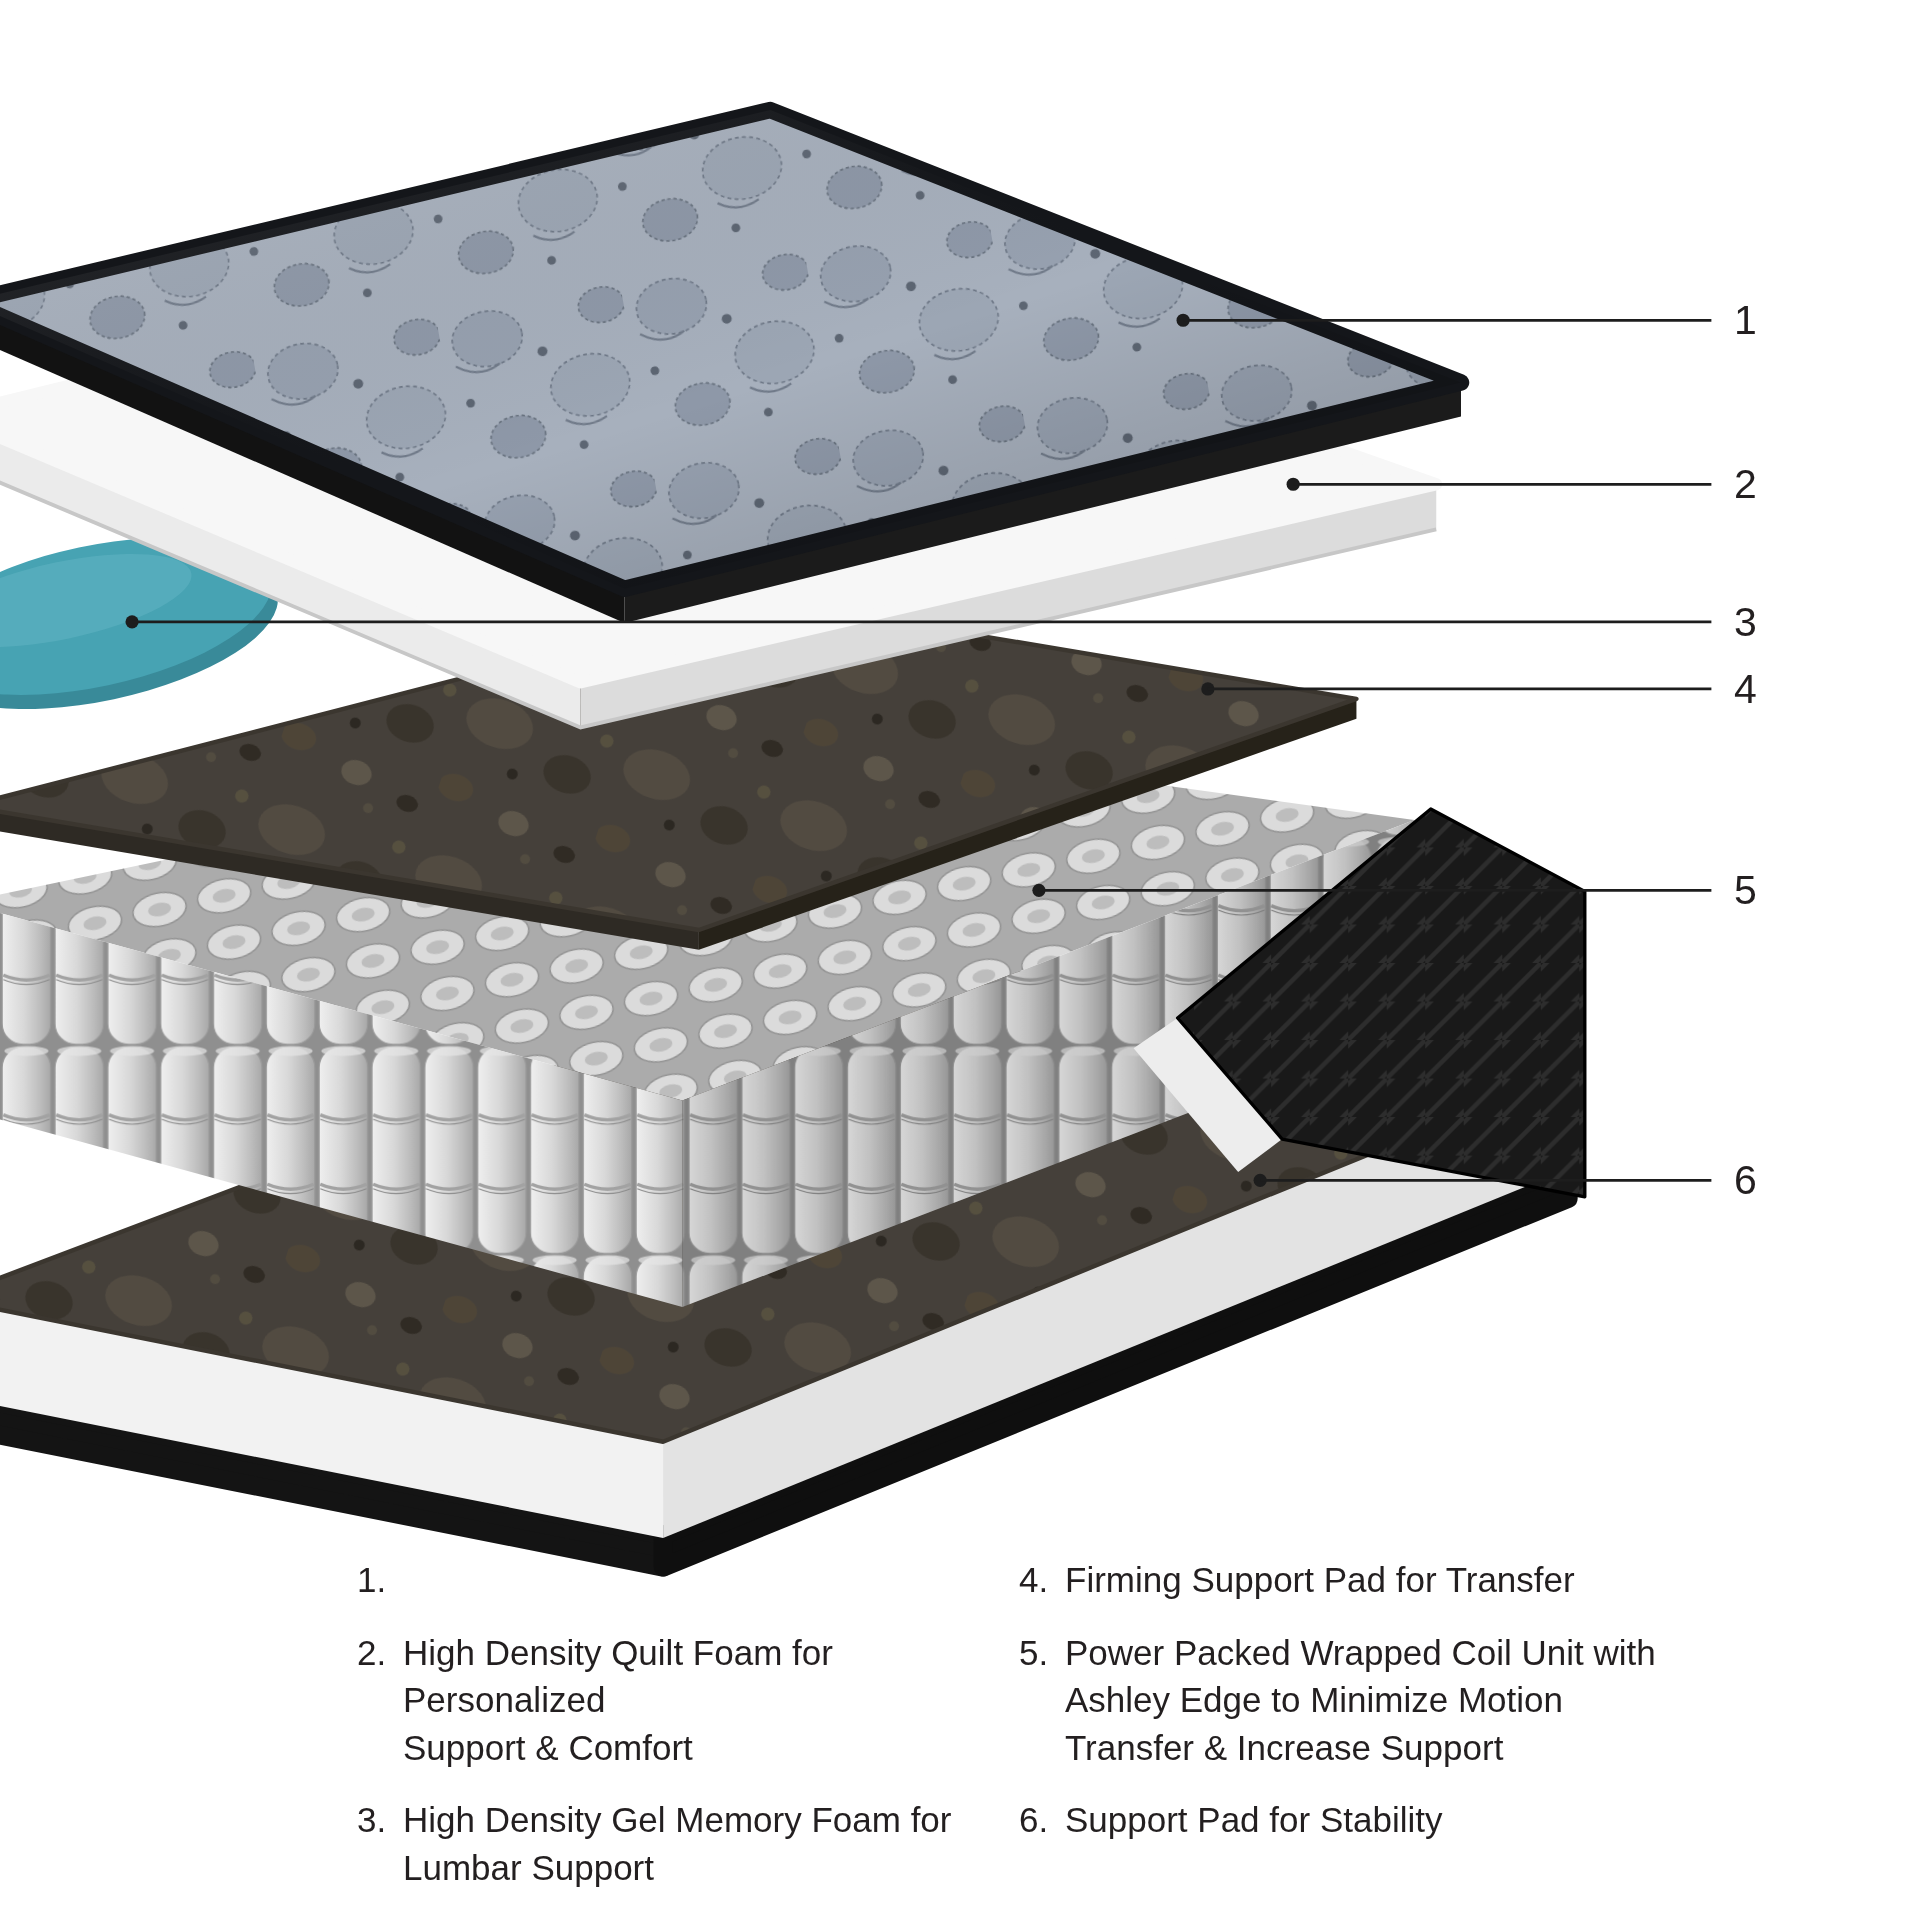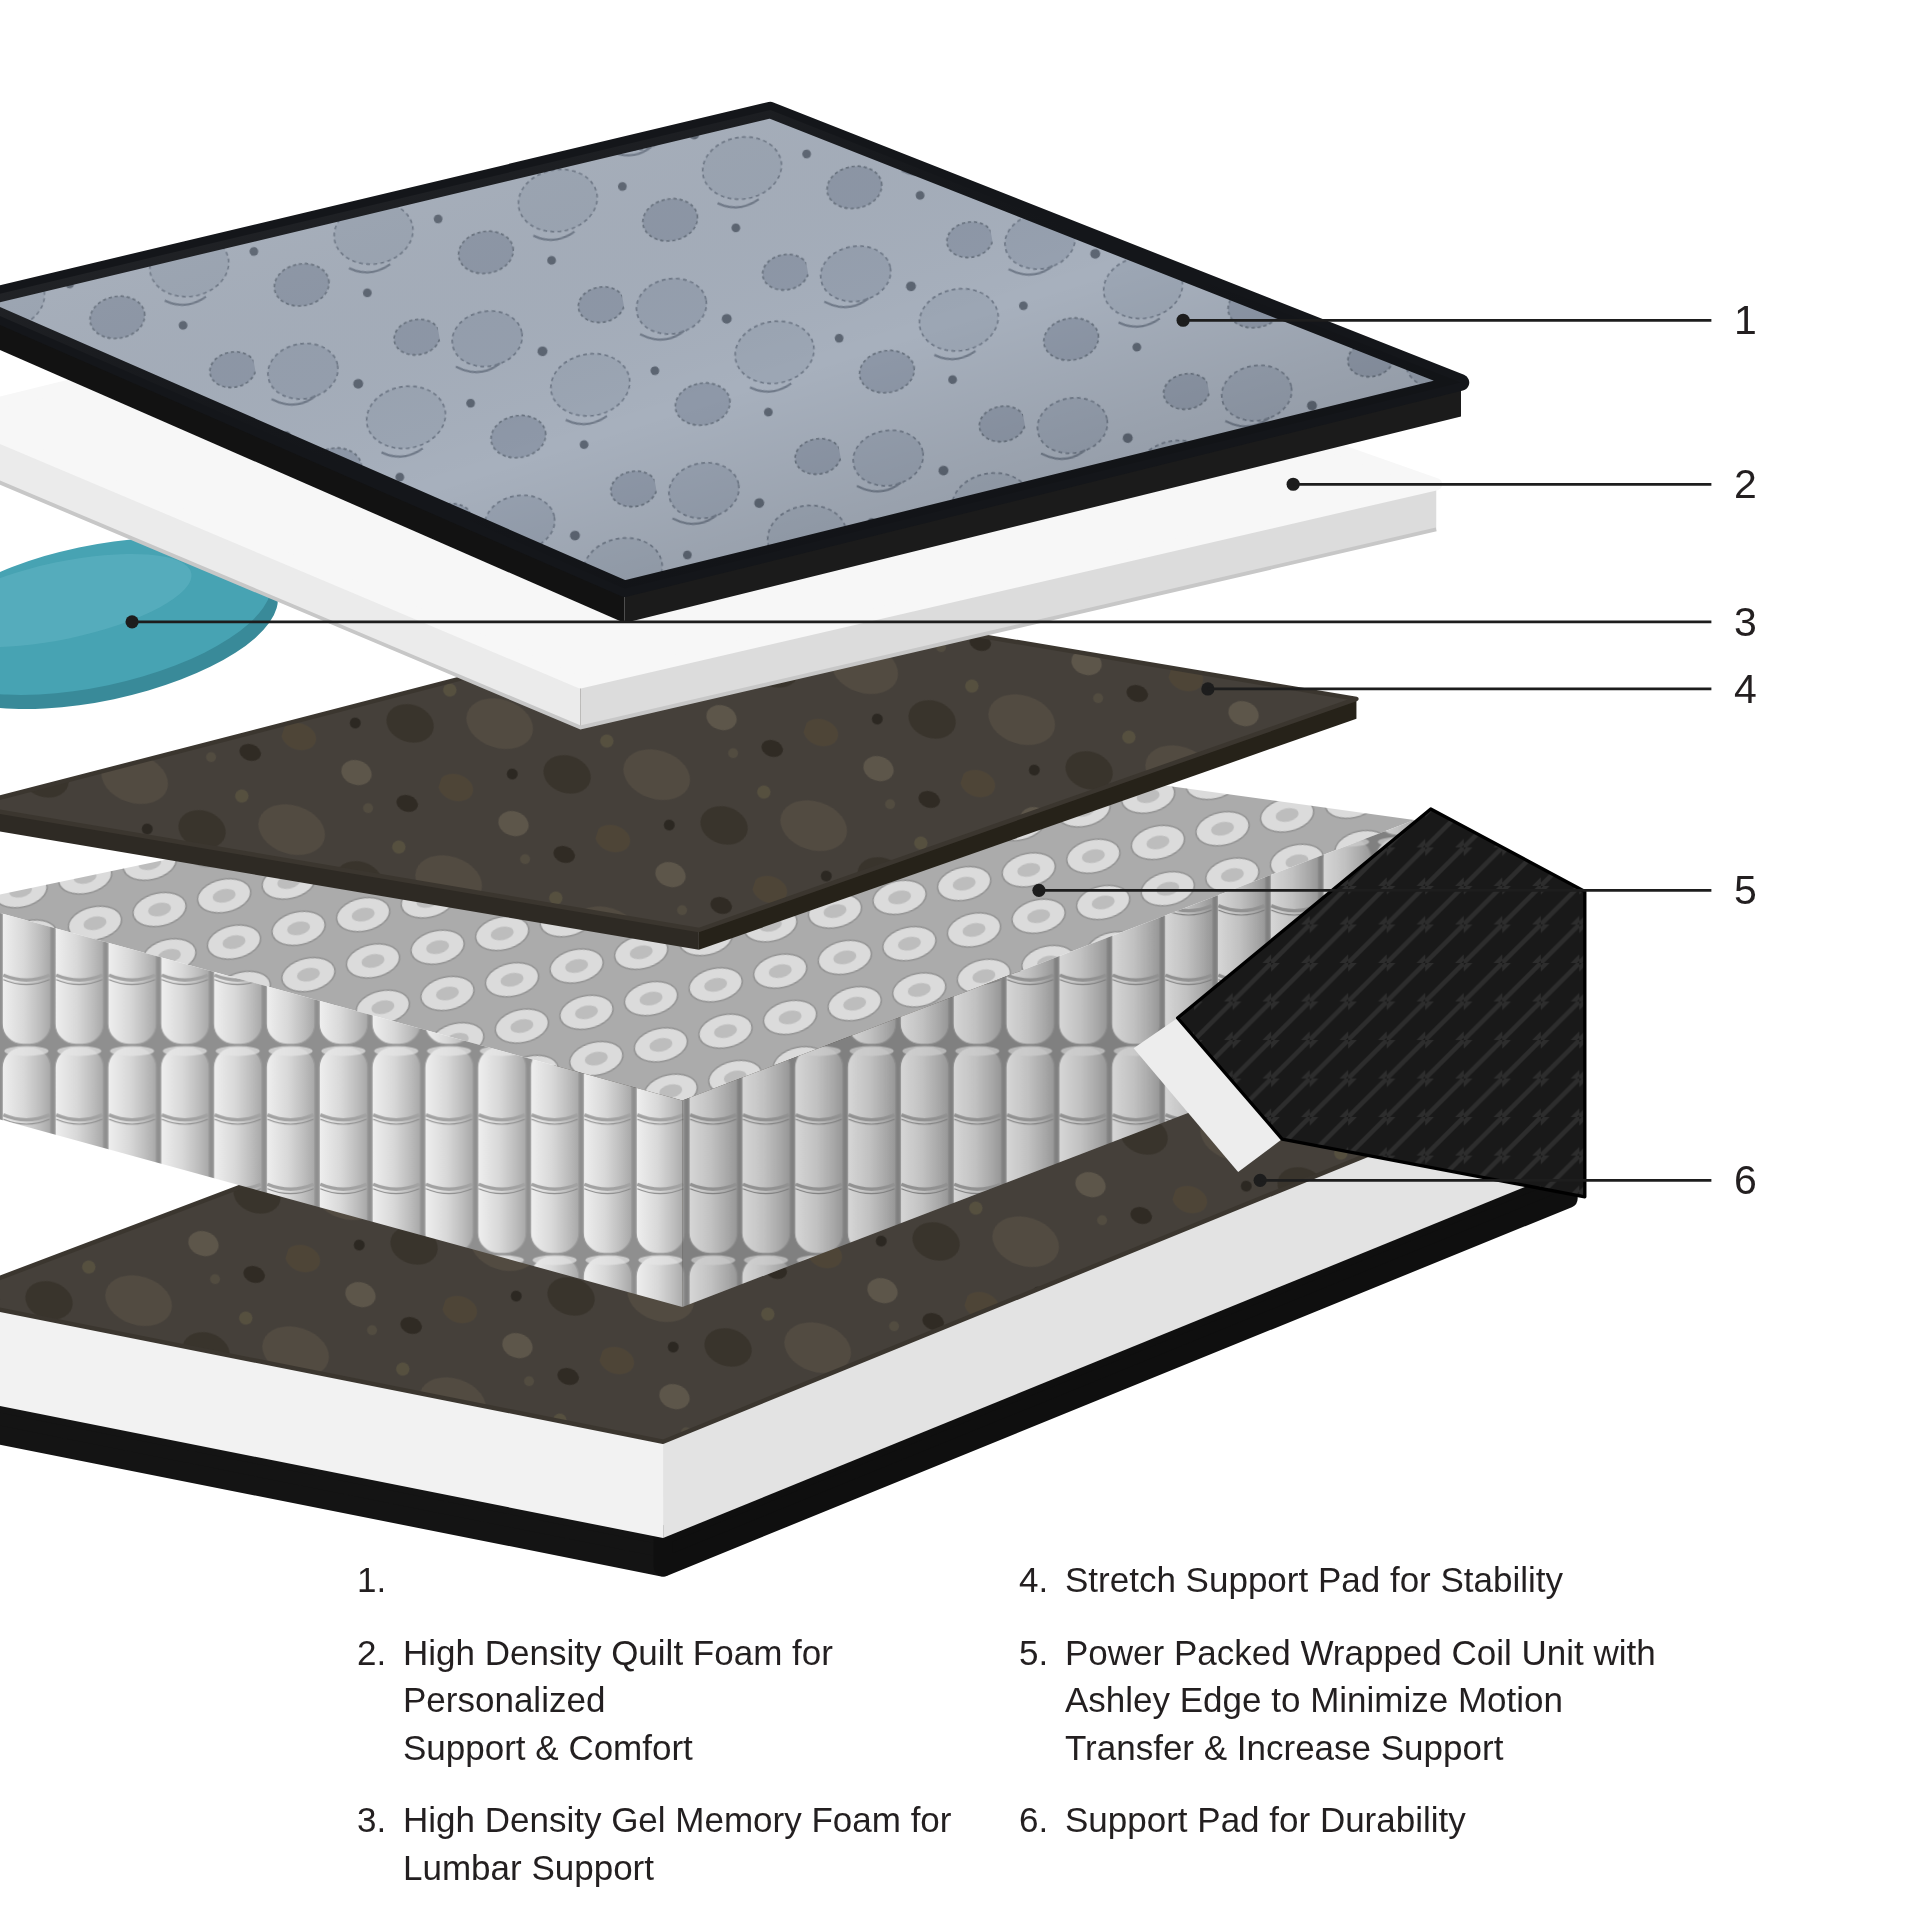--- a/index.html
+++ b/index.html
@@ -161,26 +161,26 @@
   <div class="legend-item">
     <span class="num">3.</span>
     <span class="txt">High Density Gel Memory Foam for
 Lumbar Support</span>
   </div>
 </div>
 
 <div class="legend-col legend-col-right">
   <div class="legend-item">
     <span class="num">4.</span>
-    <span class="txt">Stretch Support Pad for Stability</span>
+    <span class="txt">Firming Support Pad for Transfer</span>
   </div>
   <div class="legend-item">
     <span class="num">5.</span>
     <span class="txt">Power Packed Wrapped Coil Unit with
 Ashley Edge to Minimize Motion
 Transfer &amp; Increase Support</span>
   </div>
   <div class="legend-item">
     <span class="num">6.</span>
-    <span class="txt">Support Pad for Durability</span>
+    <span class="txt">Support Pad for Stability</span>
   </div>
 </div>
 
 
 </body></html>

